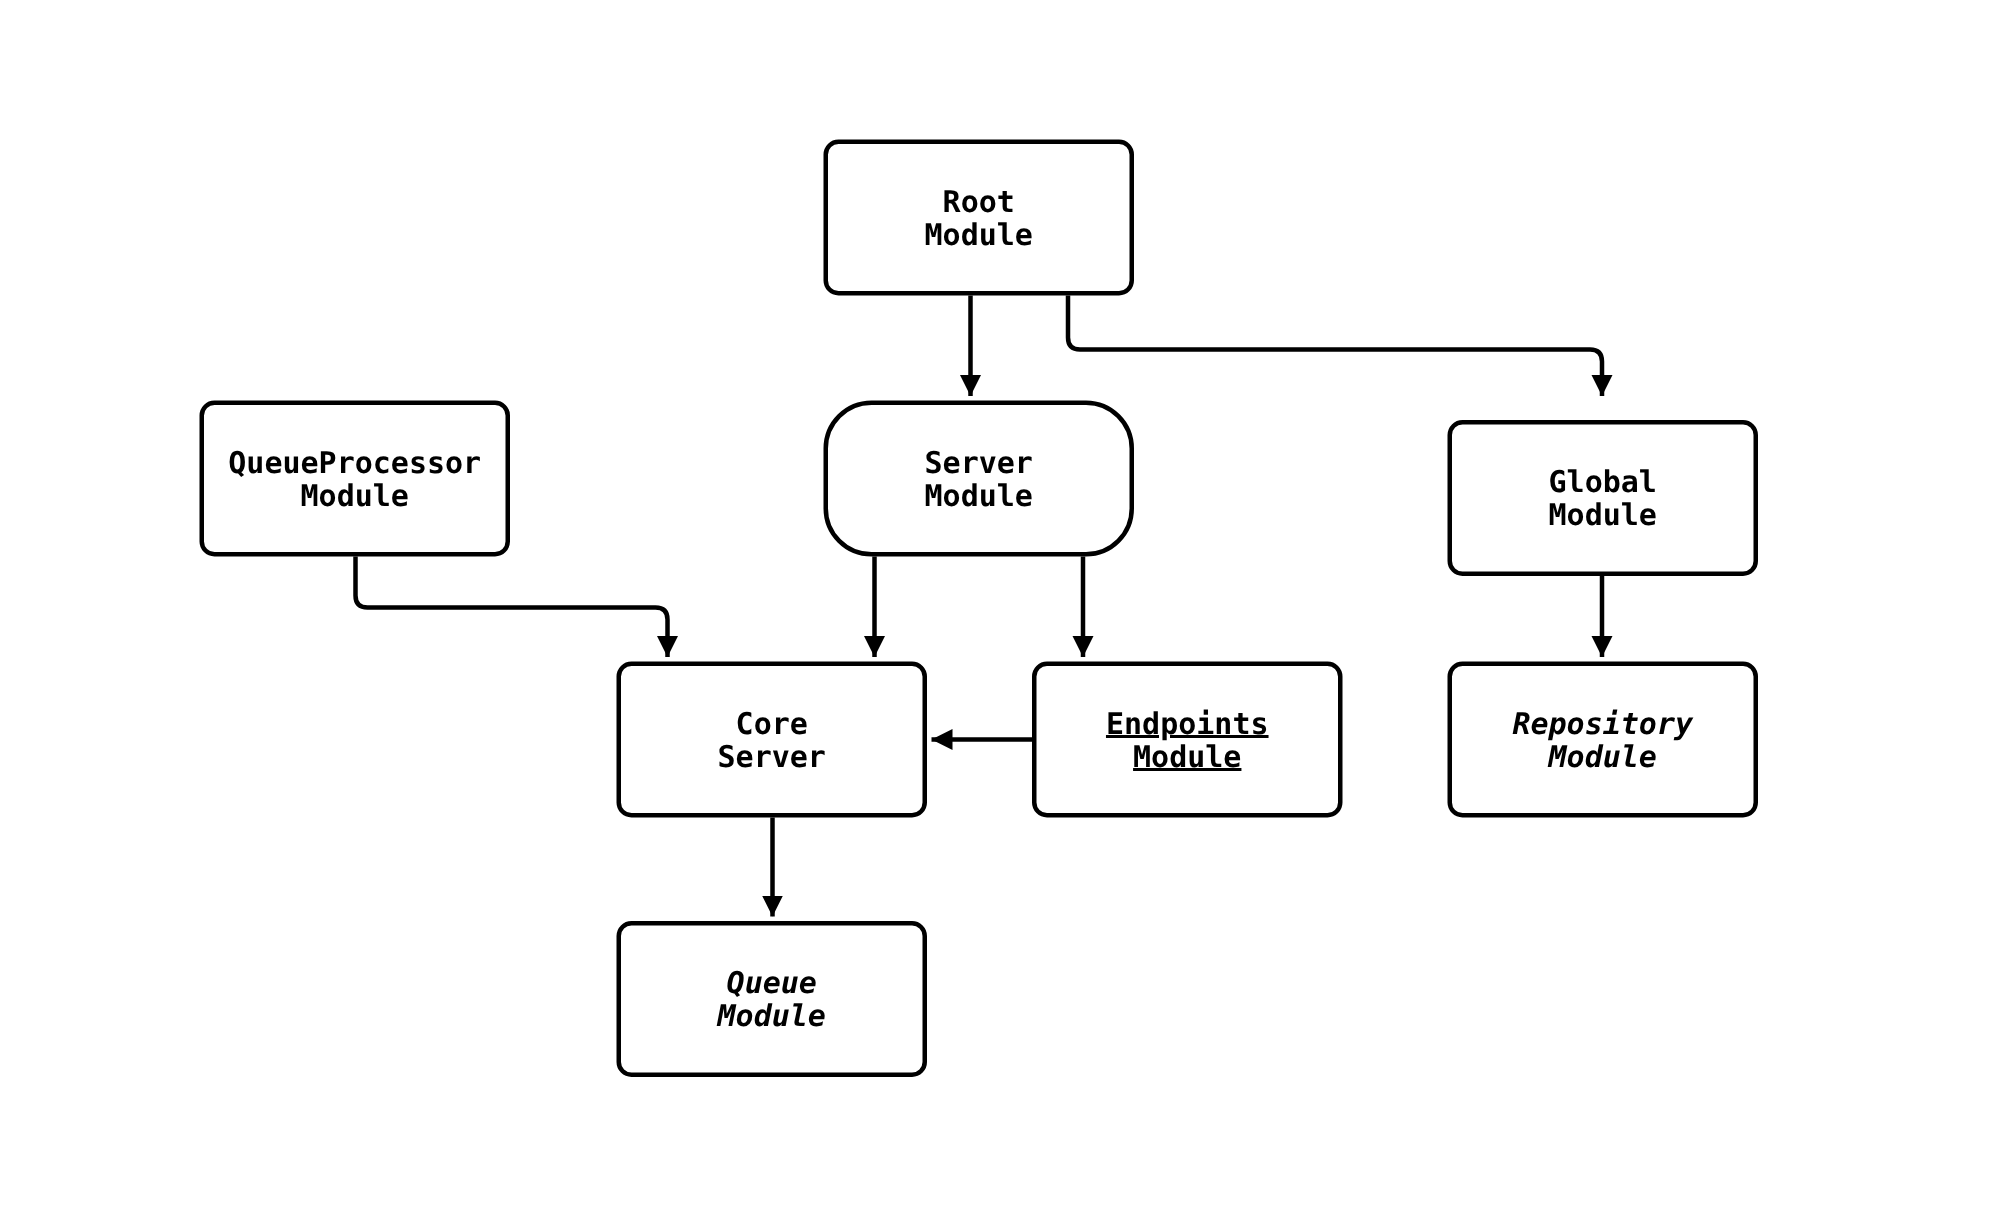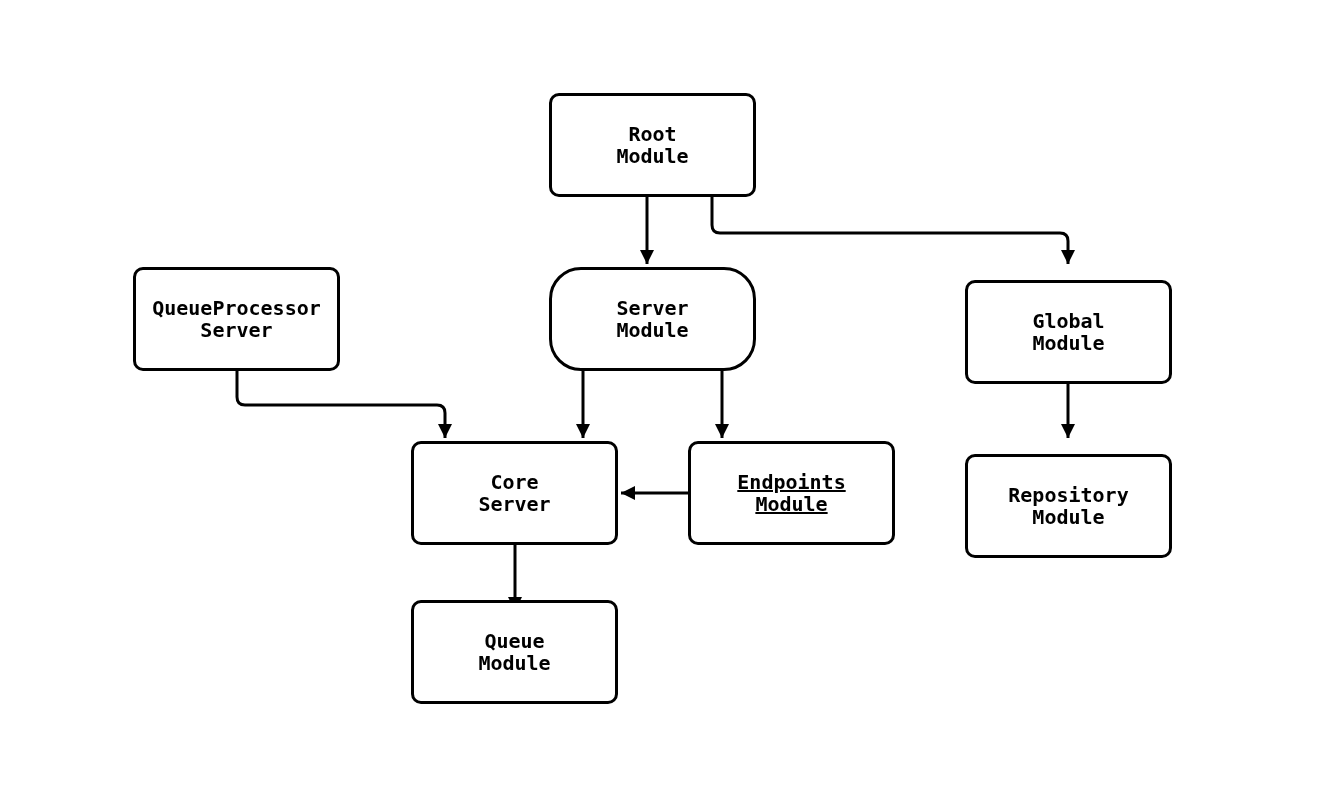--- a/index.html
+++ b/index.html
@@ -64,27 +64,27 @@
     <path d="M583,371 L583,438" marker-end="url(#arrowhead)"></path>
     <path d="M722,371 L722,438" marker-end="url(#arrowhead)"></path>
     <path d="M688,493 L621,493" marker-end="url(#arrowhead)"></path>
     <path d="M1068,371 L1068,438" marker-end="url(#arrowhead)"></path>
     <path d="M515,545 L515,611" marker-end="url(#arrowhead)"></path>
   </svg>
 
   <div class="node" style="left:549px; top:93px;">Root
 Module</div>
   <div class="node" style="left:133px; top:267px;">QueueProcessor
-Server</div>
+Module</div>
   <div class="node" style="left:549px; top:267px;border-radius:32px;">Server
 Module</div>
   <div class="node" style="left:965px; top:280px;">Global
 Module</div>
   <div class="node" style="left:411px; top:441px;">Core
 Server</div>
   <div class="node" style="left:688px; top:441px;text-decoration:underline;">Endpoints
 Module</div>
-  <div class="node" style="left:965px; top:454px;">Repository
+  <div class="node" style="left:965px; top:441px;font-style:italic;">Repository
 Module</div>
-  <div class="node" style="left:411px; top:600px;">Queue
+  <div class="node" style="left:411px; top:614px;font-style:italic;">Queue
 Module</div>
 
 </div>
 
 </body></html>

